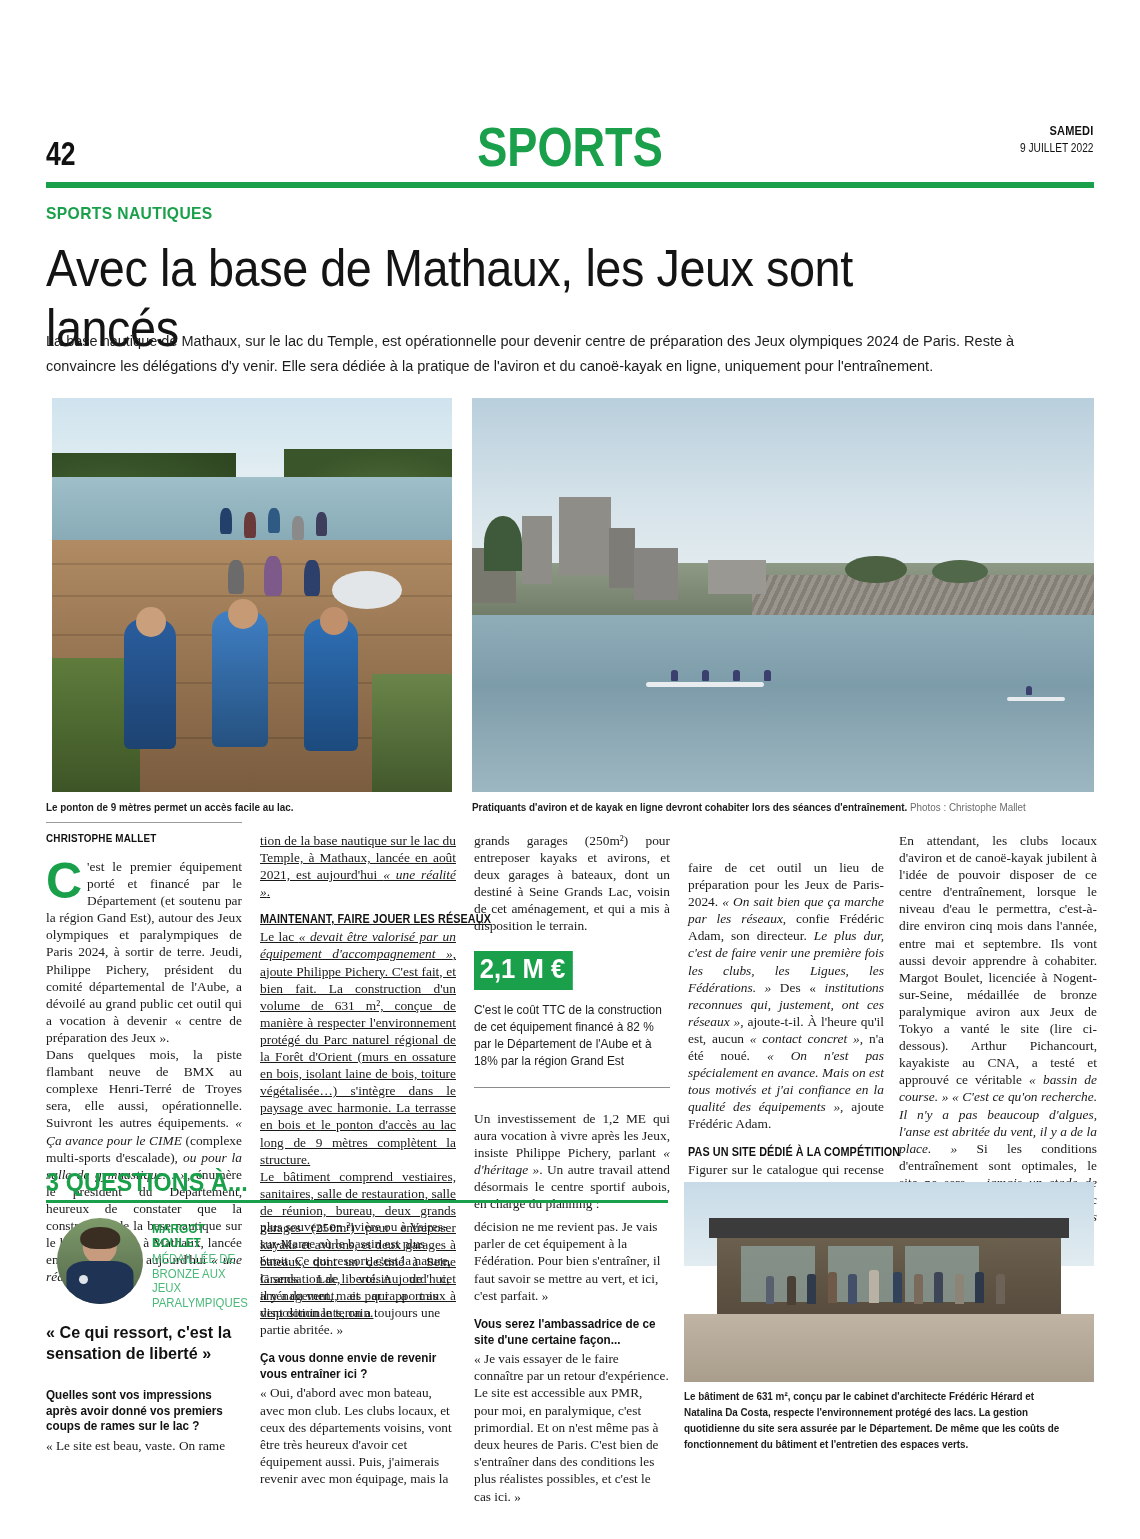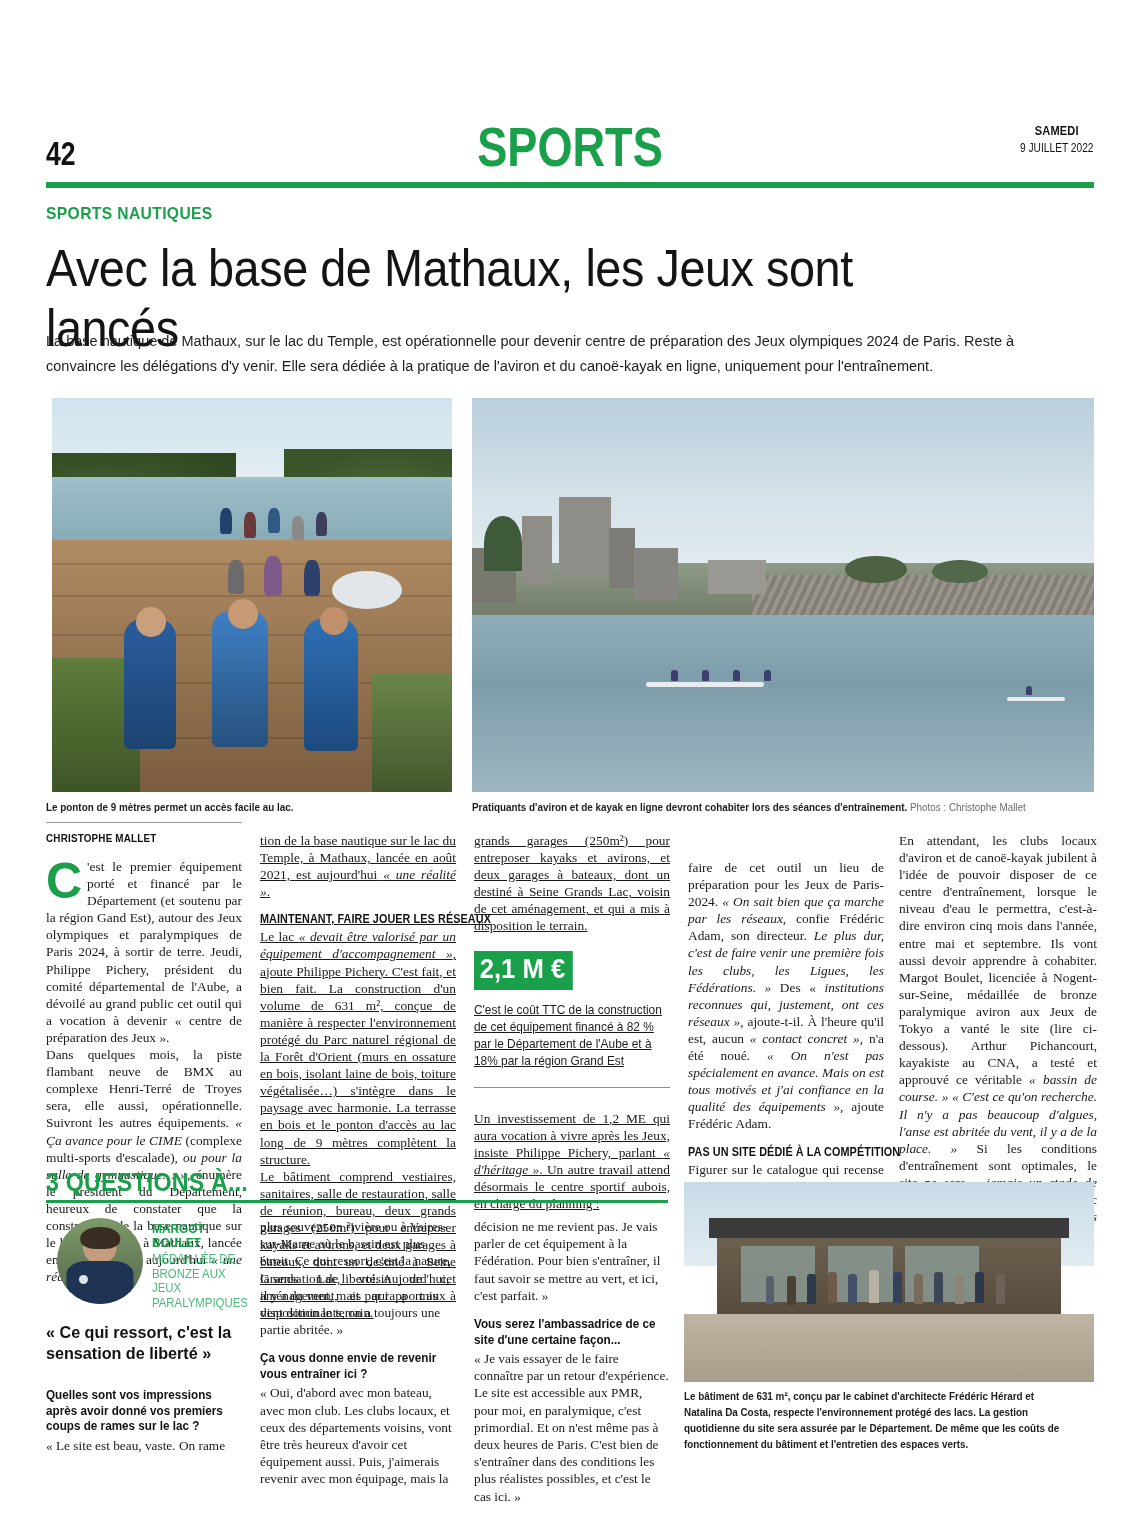--- a/index.html
+++ b/index.html
@@ -21,21 +21,21 @@
     font-weight: bold; font-size: 34px; color: #111;
     transform: scaleX(0.78); transform-origin: left center;
   }
   .section-title {
     position: absolute; left: 50%; top: 0px; transform: translateX(-50%) scaleX(0.82);
     font-family: "Liberation Sans", sans-serif;
     font-weight: bold; font-size: 55px; color: #1aa04a;
     letter-spacing: 0px; line-height: 58px;
   }
   .date-block {
-    position: absolute; right: 0; top: 5px; text-align: center;
+    position: absolute; right: 0; top: 5px; text-align: right;
     font-family: "Liberation Sans", sans-serif; color: #111;
   }
   .date-day { font-size: 13px; font-weight: bold; letter-spacing: .2px; transform: scaleX(0.85); transform-origin: right center; display:block;}
   .date-full { font-size: 12px; margin-top: 3px; transform: scaleX(0.85); transform-origin: right center; display:block;}
 
   .rule-green-thick { position: absolute; left: 46px; top: 182px; width: 1048px; height: 6px; background: #1aa04a; }
 
   .kicker {
     position: absolute; left: 46px; top: 204px;
     font-family: "Liberation Sans", sans-serif; font-weight: bold;
@@ -74,21 +74,21 @@
   .cap-a { left: 46px; top: 800px; width: 410px; }
   .cap-b { left: 472px; top: 800px; width: 630px; }
   .cap-c { left: 684px; top: 1388px; width: 412px; line-height: 16px; }
 
   .rule-thin { position: absolute; background: #9b9b9b; height: 1px; }
 
   
   .col { position: absolute; width: 196px; top: 832px; }
   .c1 { left: 46px; }
   .c2 { left: 260px; text-decoration: underline; }
-  .c3 { left: 474px; text-decoration: underline; }
+  .c3 { left: 474px; }
   .c4 { left: 688px; margin-top: 27px; }
   .c5 { left: 899px; width: 198px; }
 
   .byline {
     font-family: "Liberation Sans", sans-serif; font-weight: bold;
     font-size: 10.5px; color: #111; letter-spacing: .2px;
     margin-bottom: 14px;
     transform: scaleX(0.94); transform-origin: left center;
   }
 

